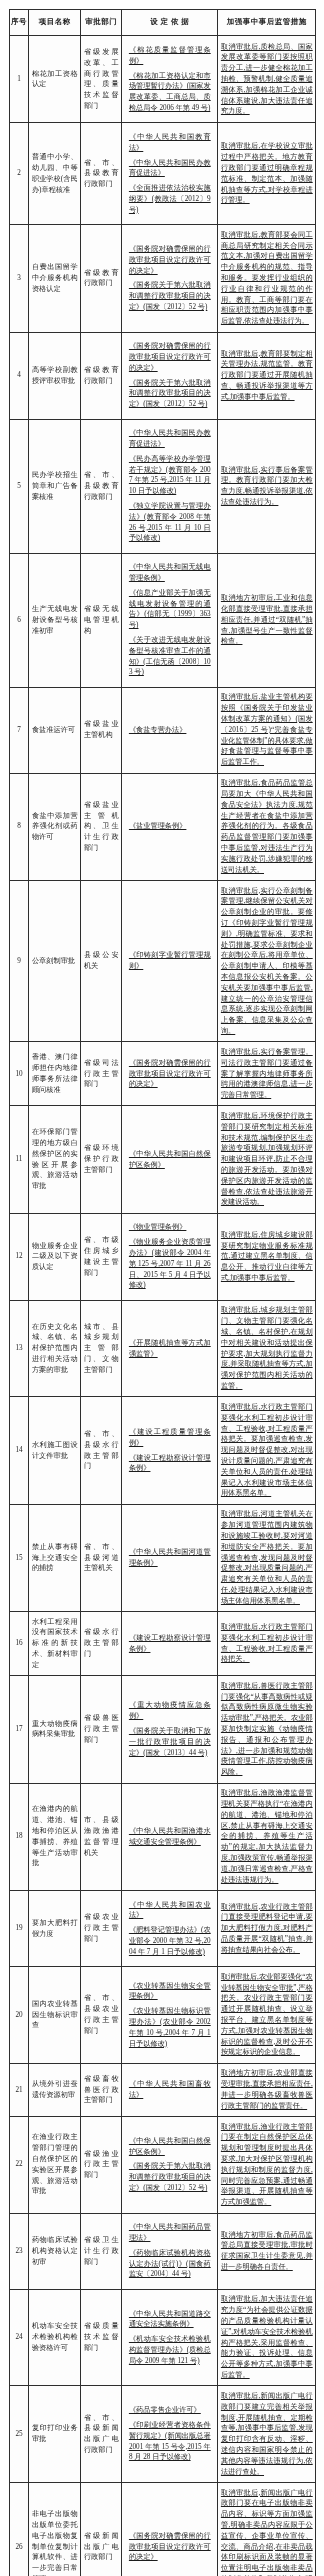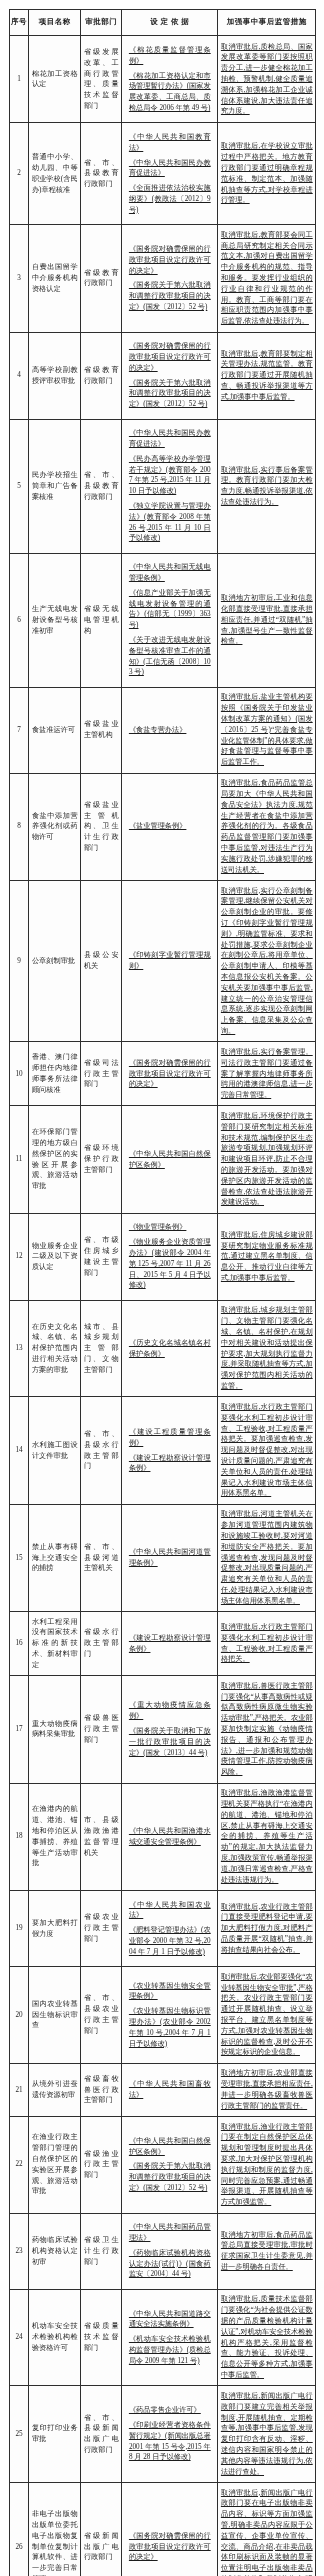--- a/index.html
+++ b/index.html
@@ -201,21 +201,21 @@
             <div class="basis-item">《物业管理条例》</div>
             <div class="basis-item">《物业服务企业资质管理办法》(建设部令 2004 年第 125 号,2007 年 11 月 26 日、2015 年 5 月 4 日予以修改)</div>
           </td>
           <td class="cell-measures">取消审批后,住房城乡建设部要研究制定物业服务标准规范,通过建立黑名单制度、信息公开、推动行业自律等方式,加强事中事后监管。</td>
         </tr>
         <tr>
           <td class="cell-no">13</td>
           <td class="cell-name">在历史文化名城、名镇、名村保护范围内进行相关活动方案的审批</td>
           <td class="cell-dept">城市、县城乡规划主管部门、文物主管部门</td>
           <td class="cell-basis">
-            <div class="basis-item">《历史文化名城名镇名村保护条例》</div>
+            <div class="basis-item">《开展随机抽查等方式加强监管》</div>
           </td>
           <td class="cell-measures">取消审批后,城乡规划主管部门、文物主管部门要强化名城、名镇、名村保护,在规划中对相关建设和活动提出保护要求,加大规划执行监督力度,并采取随机抽查等方式,加强对保护范围内相关活动的监管。</td>
         </tr>
         <tr>
           <td class="cell-no">14</td>
           <td class="cell-name">水利施工图设计文件审批</td>
           <td class="cell-dept">省、市、县级水行政主管部门</td>
           <td class="cell-basis">
             <div class="basis-item">《建设工程质量管理条例》</div>
             <div class="basis-item">《建设工程勘察设计管理条例》</div>
@@ -309,21 +309,21 @@
           <td class="cell-measures">取消地方初审后,食品药品监管总局直接受理审批,审批时征求国家卫生计生委意见,并进一步明确各自责任。</td>
         </tr>
         <tr>
           <td class="cell-no">24</td>
           <td class="cell-name">机动车安全技术检验机构检验资格许可</td>
           <td class="cell-dept">省级质量技术监督部门</td>
           <td class="cell-basis">
             <div class="basis-item">《中华人民共和国道路交通安全法实施条例》</div>
             <div class="basis-item">《机动车安全技术检验机构监督管理办法》(质检总局令 2009 年第 121 号)</div>
           </td>
-          <td class="cell-measures">取消审批后,质量技术监督部门要强化“为社会提供公证数据的产品质量检验机构计量认证”,对机动车安全技术检验机构严格把关,采用监督检查、能力验证、投诉处理、信息公开等多种方式,加强事中事后监管。</td>
+          <td class="cell-measures">取消审批后,加大违法责任追究力度“为社会提供公证数据的产品质量检验机构计量认证”,对机动车安全技术检验机构严格把关,采用监督检查、能力验证、投诉处理、信息公开等多种方式,加强事中事后监管。</td>
         </tr>
         <tr>
           <td class="cell-no">25</td>
           <td class="cell-name">复印打印业务审批</td>
           <td class="cell-dept">省、市、县级新闻出版广电行政部门</td>
           <td class="cell-basis">
             <div class="basis-item">《药品零售企业许可》</div>
             <div class="basis-item">《印刷业经营者资格条件暂行规定》(新闻出版总署 2001 年第 15 号令,2015 年 8 月 28 日予以修改)</div>
           </td>
           <td class="cell-measures">取消审批后,新闻出版广电行政部门要建立完善相关举报制度,开展随机抽查、定期检查等,加强事中事后监管,发现复印打印含有反动、淫秽、迷信内容和国家明令禁止的其他内容等违法违规行为,依法进行查处。</td>

